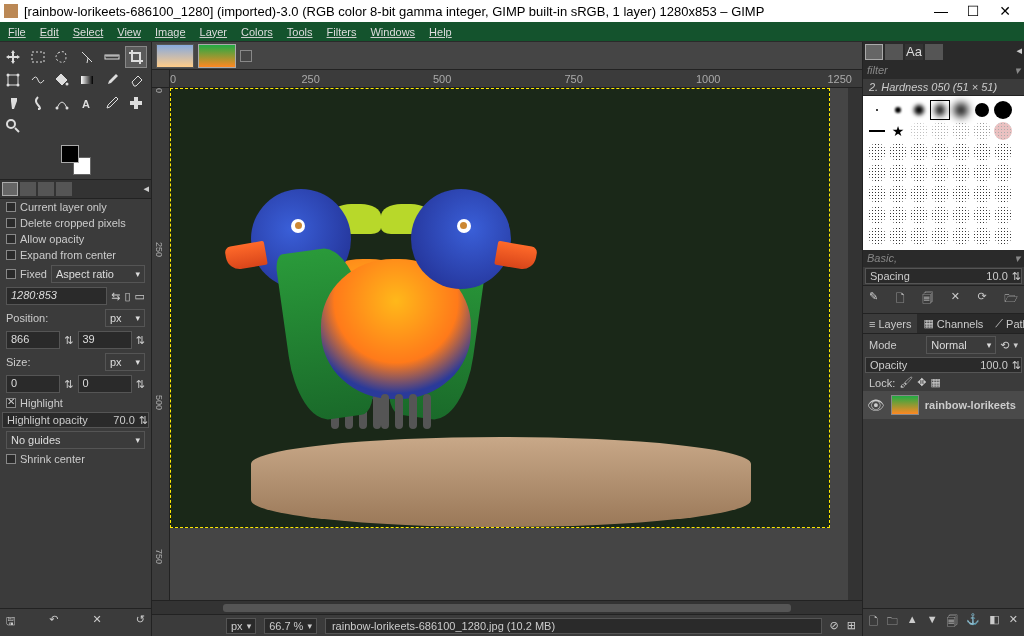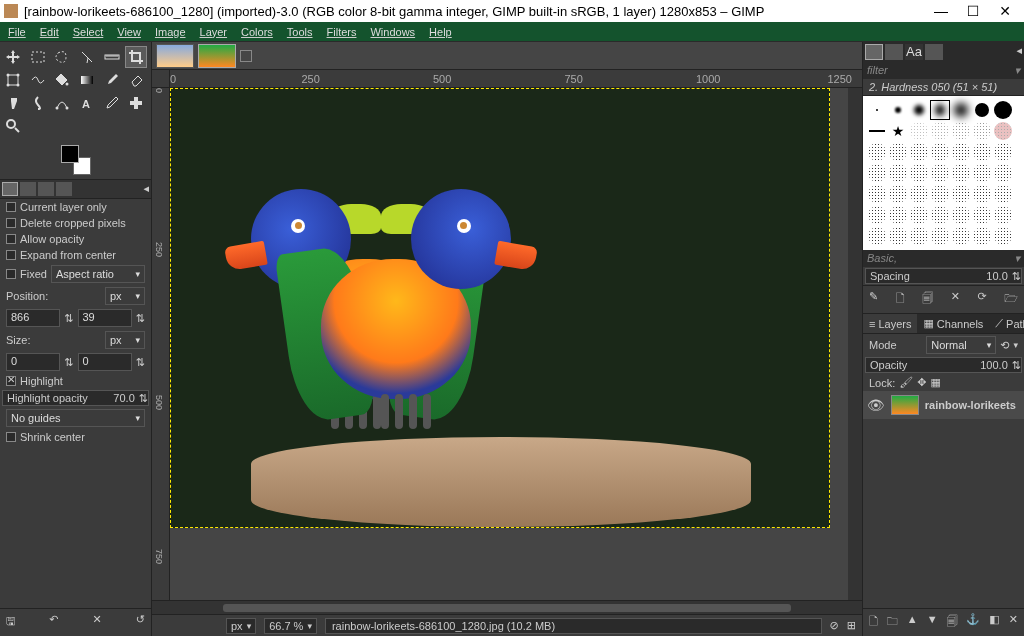--- a/index.html
+++ b/index.html
@@ -262,20 +262,26 @@
       </div>
     <div class="opt-row">
       <div class="chk"></div>
       <span>Fixed</span>
       <div class="sel" style="flex:1">
           <span>Aspect ratio</span>
           <span class="down">▾</span>
         </div>
     </div>
     <div class="opt-row">
+      <div class="field" style="font-style:italic">1280:853</div>
+      <span>⇆</span>
+      <span>▯</span>
+      <span>▭</span>
+    </div>
+    <div class="opt-row">
       <span>Position:</span>
       <div style="flex:1"></div>
       <div class="sel" style="width:40px">
           <span>px</span>
           <span class="down">▾</span>
         </div>
     </div>
     <div class="opt-row">
       <div class="field">866</div>
       <span>⇅</span>

